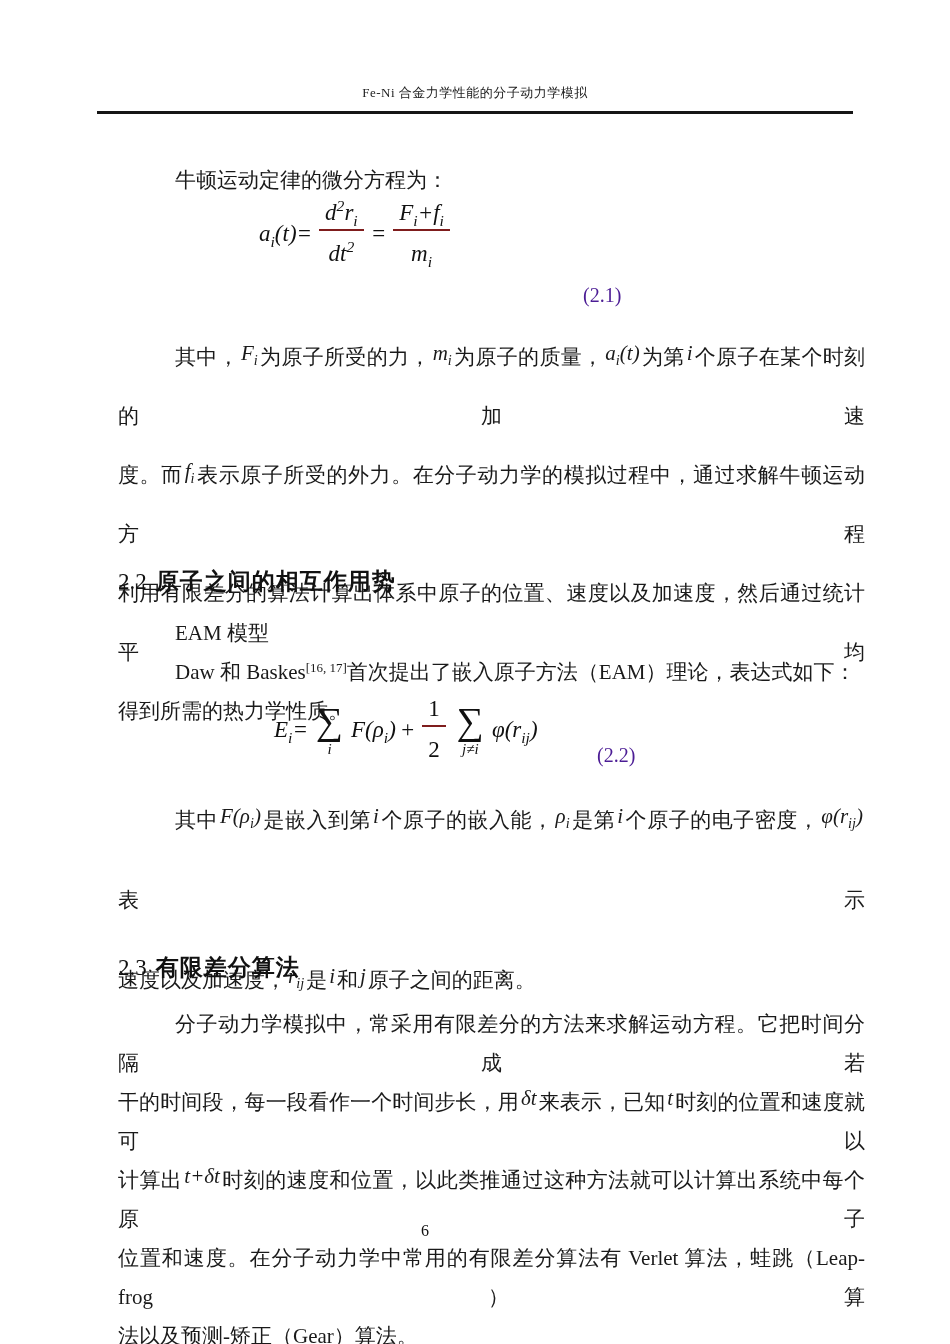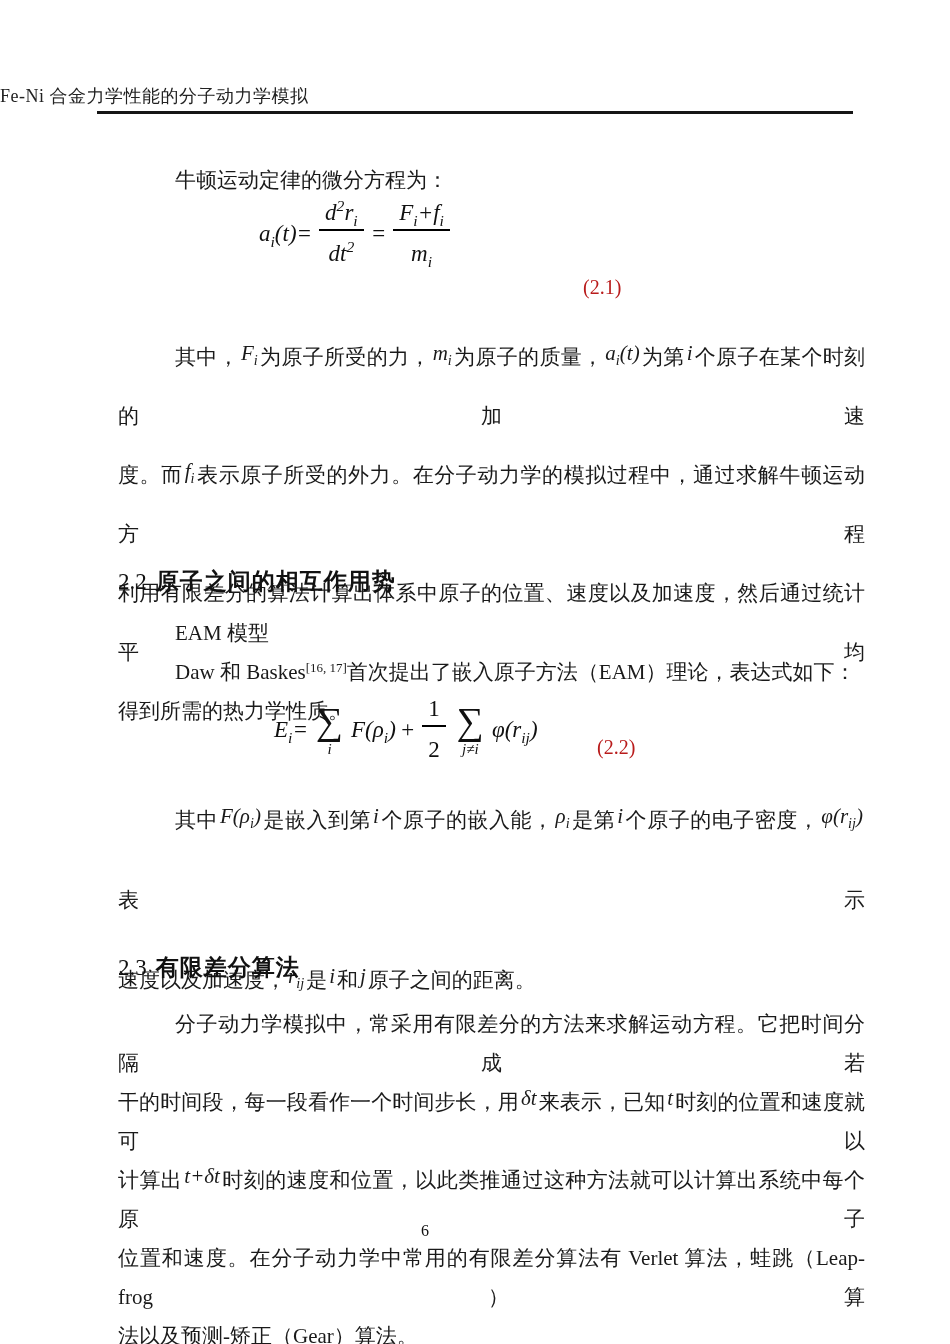--- a/index.html
+++ b/index.html
@@ -1,19 +1,19 @@
 <!DOCTYPE html>
 <html><head>
 <meta charset="utf-8">
 <style>
   html,body{margin:0;padding:0;background:#fff;}
   .page{position:relative;width:950px;height:1344px;background:#ffffff;overflow:hidden;
         font-family:"Liberation Serif","DejaVu Serif",serif;color:#1a1a1a;}
   
-  .hdr{position:absolute;top:84px;left:0;width:100%;font-size:18px;color:#222;letter-spacing:.5px;}
+  .hdr{position:absolute;top:84px;left:0;width:100%;text-align:center;font-size:13px;color:#222;letter-spacing:.5px;}
   .rule{position:absolute;top:111px;left:97px;width:756px;height:3px;background:#151515;}
   
   .para{position:absolute;left:118px;width:747px;font-size:21px;color:#1a1a1a;}
   #p1{top:163px;line-height:34px;}
   #p2{top:328px;line-height:59px;}
   #p3{top:614px;line-height:39px;}
   #p4{top:780px;line-height:80px;}
   #p5{top:1005px;line-height:39px;}
   .tline{white-space:normal;}
   .tline.ind{text-indent:57px;}
@@ -28,27 +28,27 @@
   .sec .no{font-family:"Liberation Serif",serif;font-weight:400;}
   .sec .tt{font-family:"Liberation Sans","DejaVu Sans",sans-serif;font-weight:700;margin-left:9px;letter-spacing:1px;margin-top:48px;}
   
   .eq{position:absolute;display:flex;align-items:center;font-size:23px;font-style:italic;color:#111;}
   #eq1{top:200px;left:257px;}
   #eq2{top:696px;left:272px;justify-content:center;}
   .eq .pc{padding:0 2px;}
   .eq sub{font-size:68%;font-style:italic;line-height:0;}
   .eq sup{font-size:68%;line-height:0;}
   .frac{display:inline-flex;flex-direction:column;align-items:center;margin:0 5px;}
-  .frac .fn{padding:0 6px 3px;border-bottom:2px solid #000000;text-align:center;}
+  .frac .fn{padding:0 6px 3px;border-bottom:2px solid #7f1d1d;text-align:center;}
   .frac .fd{padding-top:10px;text-align:center;}
   .frac.upright{font-style:normal;}
   .sum{display:inline-flex;flex-direction:column;align-items:center;margin:0 6px;}
   .sum .sym{font-style:normal;font-size:38px;line-height:1.05;}
   .sum .lim{font-size:15px;font-style:italic;line-height:1;margin-top:1px;}
-  .eqnum{position:absolute;font-size:20px;color:#b91c1c;}
+  .eqnum{position:absolute;font-size:20px;color:#4c1d95;margin-top:8px;}
   #eqnum1{top:276px;left:583px;}
   #eqnum2{top:736px;left:597px;}
   
   .pgno{position:absolute;top:1222px;left:375px;width:100px;text-align:center;font-size:16px;color:#111;}
 </style>
 </head>
 <body>
 
 <div class="page">
 

